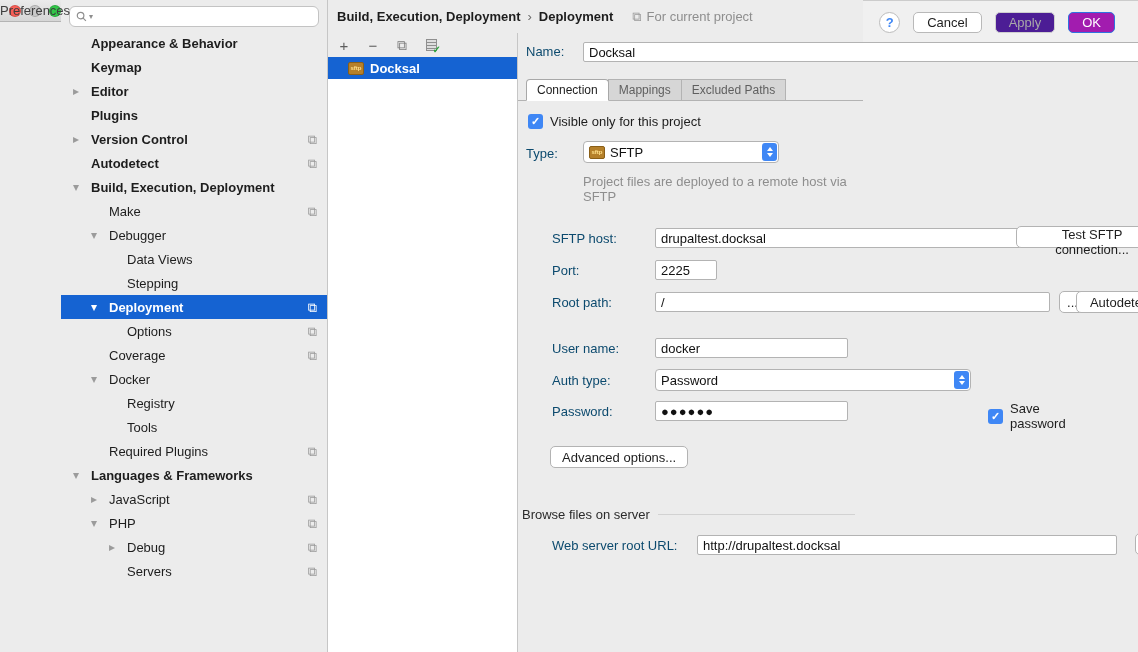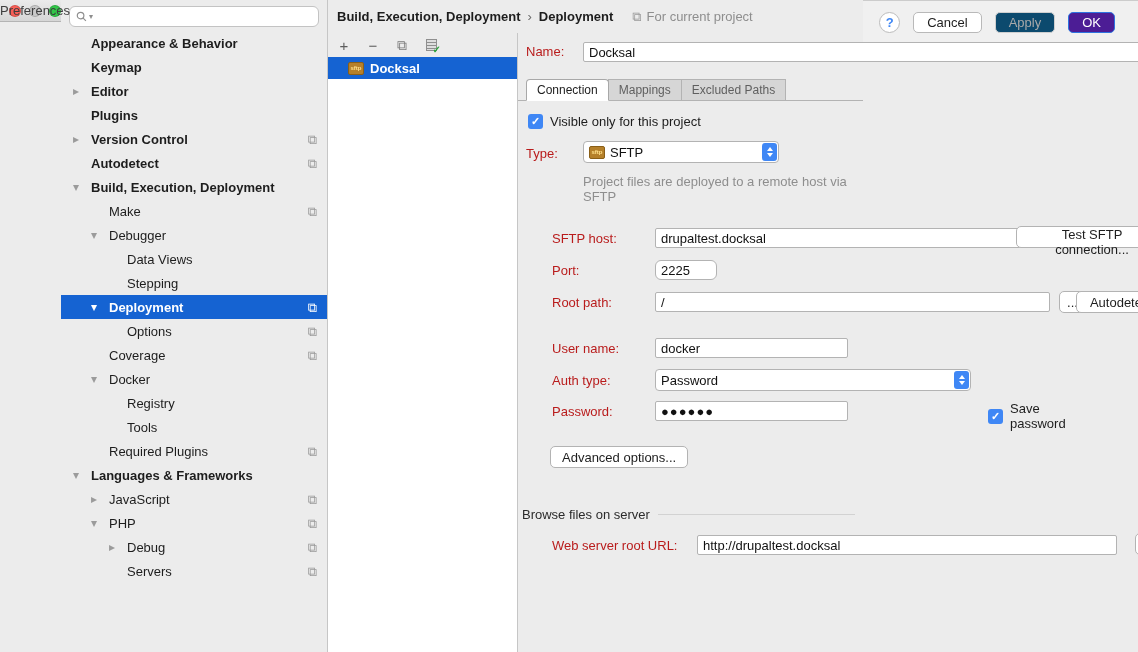--- a/index.html
+++ b/index.html
@@ -55,21 +55,21 @@
         background-image:linear-gradient(#8f8f8f 1px, transparent 1px); background-size:100% 3px; background-position:0 2px; }
   .tbtn.default .chk { position:absolute; right:-2px; bottom:-2px; color:#2aa339; font-size:10px; font-weight:bold; }
   .srv-list { flex:1 1 auto; background:#fff; }
   .srv-row { height:22px; display:flex; align-items:center; gap:6px; padding-left:20px; font-size:13px; }
   .srv-row.selected { background:#1563d2; color:#fff; font-weight:bold; }
   .sftp-badge { width:16px; height:13px; background:#b5802a; border:1px solid #8a5f17; border-radius:2px;
                 color:#ffe08a; font-size:6px; font-weight:bold; display:flex; align-items:center; justify-content:center; flex:0 0 auto; }
 
   
   .main { position:relative; flex:1 1 auto; background:#ececec; }
-  .lbl { position:absolute; font-size:13px; color:#b91c1c; white-space:nowrap; }
+  .lbl { position:absolute; font-size:13px; color:#0c4a6e; white-space:nowrap; }
   .field { position:absolute; background:#fff; border:1px solid #b3b3b3; border-radius:2px; font-size:13px; color:#111;
            padding:0 5px; height:20px; outline:none; }
   .btn { position:absolute; background:#fff; border:1px solid #b3b3b3; border-radius:5px; height:22px;
          font-size:13px; color:#1d1d1d; padding:0 11px; }
   .select { position:absolute; height:22px; background:#fff; border:1px solid #b3b3b3; border-radius:4px;
             display:flex; align-items:center; gap:5px; padding:0 20px 0 5px; font-size:13px; color:#111; }
   .stepper { position:absolute; right:1px; top:1px; bottom:1px; width:15px; background:#3f87f5; border-radius:3px;
              display:flex; flex-direction:column; align-items:center; justify-content:center; gap:2px; }
   .stepper .up { width:0; height:0; border-left:3.5px solid transparent; border-right:3.5px solid transparent; border-bottom:4px solid #fff; }
   .stepper .dn { width:0; height:0; border-left:3.5px solid transparent; border-right:3.5px solid transparent; border-top:4px solid #fff; }
@@ -88,22 +88,22 @@
   .tab.active { background:#fff; color:#1d1d1d; border-color:#a8a8a8; border-bottom-color:#fff;
                 border-radius:4px 4px 0 0; position:relative; z-index:2; }
 
   
   .footer { height:44px; flex:0 0 auto; background:#f0f0f0; border-top:1px solid #cccccc;
             display:flex; align-items:center; padding:0 23px 0 16px; }
   .help-btn { width:21px; height:21px; border-radius:50%; background:#fff; border:1px solid #bcbcbc;
               color:#3f87f5; font-size:13px; font-weight:bold; display:flex; align-items:center; justify-content:center; }
   .footer .spacer { flex:1; }
   .fbtn { height:21px; border-radius:5px; border:1px solid #b9b9b9; background:#fff; font-size:13px; color:#1d1d1d; padding:0 13px; margin-left:13px; }
-  .fbtn.disabled { color:#a9a9a9; background:#0c4a6e; border-color:#cfcfcf; }
-  .fbtn.primary { background:#4c1d95; border-color:#2e73e0; color:#fff; }
+  .fbtn.disabled { color:#a9a9a9; background:#4c1d95; border-color:#cfcfcf; }
+  .fbtn.primary { background:#a21caf; border-color:#2e73e0; color:#fff; }
 </style>
 </head>
 <body>
 
 <div class="window">
 
   <div class="titlebar">
     <div class="traffic">
       <span class="tl red"></span>
       <span class="tl gray"></span>
@@ -286,21 +286,21 @@
               </span>
           </div>
           <span class="hint" style="left:65px; top:141px;">Project files are deployed to a remote host via SFTP</span>
 
 
           <span class="lbl" style="left:34px; top:198px;">SFTP host:</span>
           <input class="field" style="left: 137px; top: 195px; width: 416px;" value="drupaltest.docksal">
           <button class="btn" style="left:498px; top:193px; width:152px;">Test SFTP connection...</button>
 
           <span class="lbl" style="left:34px; top:230px;">Port:</span>
-          <input class="field" style="left: 137px; top: 227px; width: 62px; border-radius: 6px;" value="2225">
+          <input class="field" style="left: 137px; top: 227px; width: 62px;" value="2225">
 
           <span class="lbl" style="left:34px; top:262px;">Root path:</span>
           <input class="field" style="left: 137px; top: 259px; width: 395px;" value="/">
           <button class="btn" style="left:541px; top:258px; width:27px; padding:0;">...</button>
           <button class="btn" style="left:558px; top:258px; width:90px;">Autodetect</button>
 
           <span class="lbl" style="left:34px; top:308px;">User name:</span>
           <input class="field" style="left: 137px; top: 305px; width: 193px;" value="docker">
 
           <span class="lbl" style="left:34px; top:340px;">Auth type:</span>

